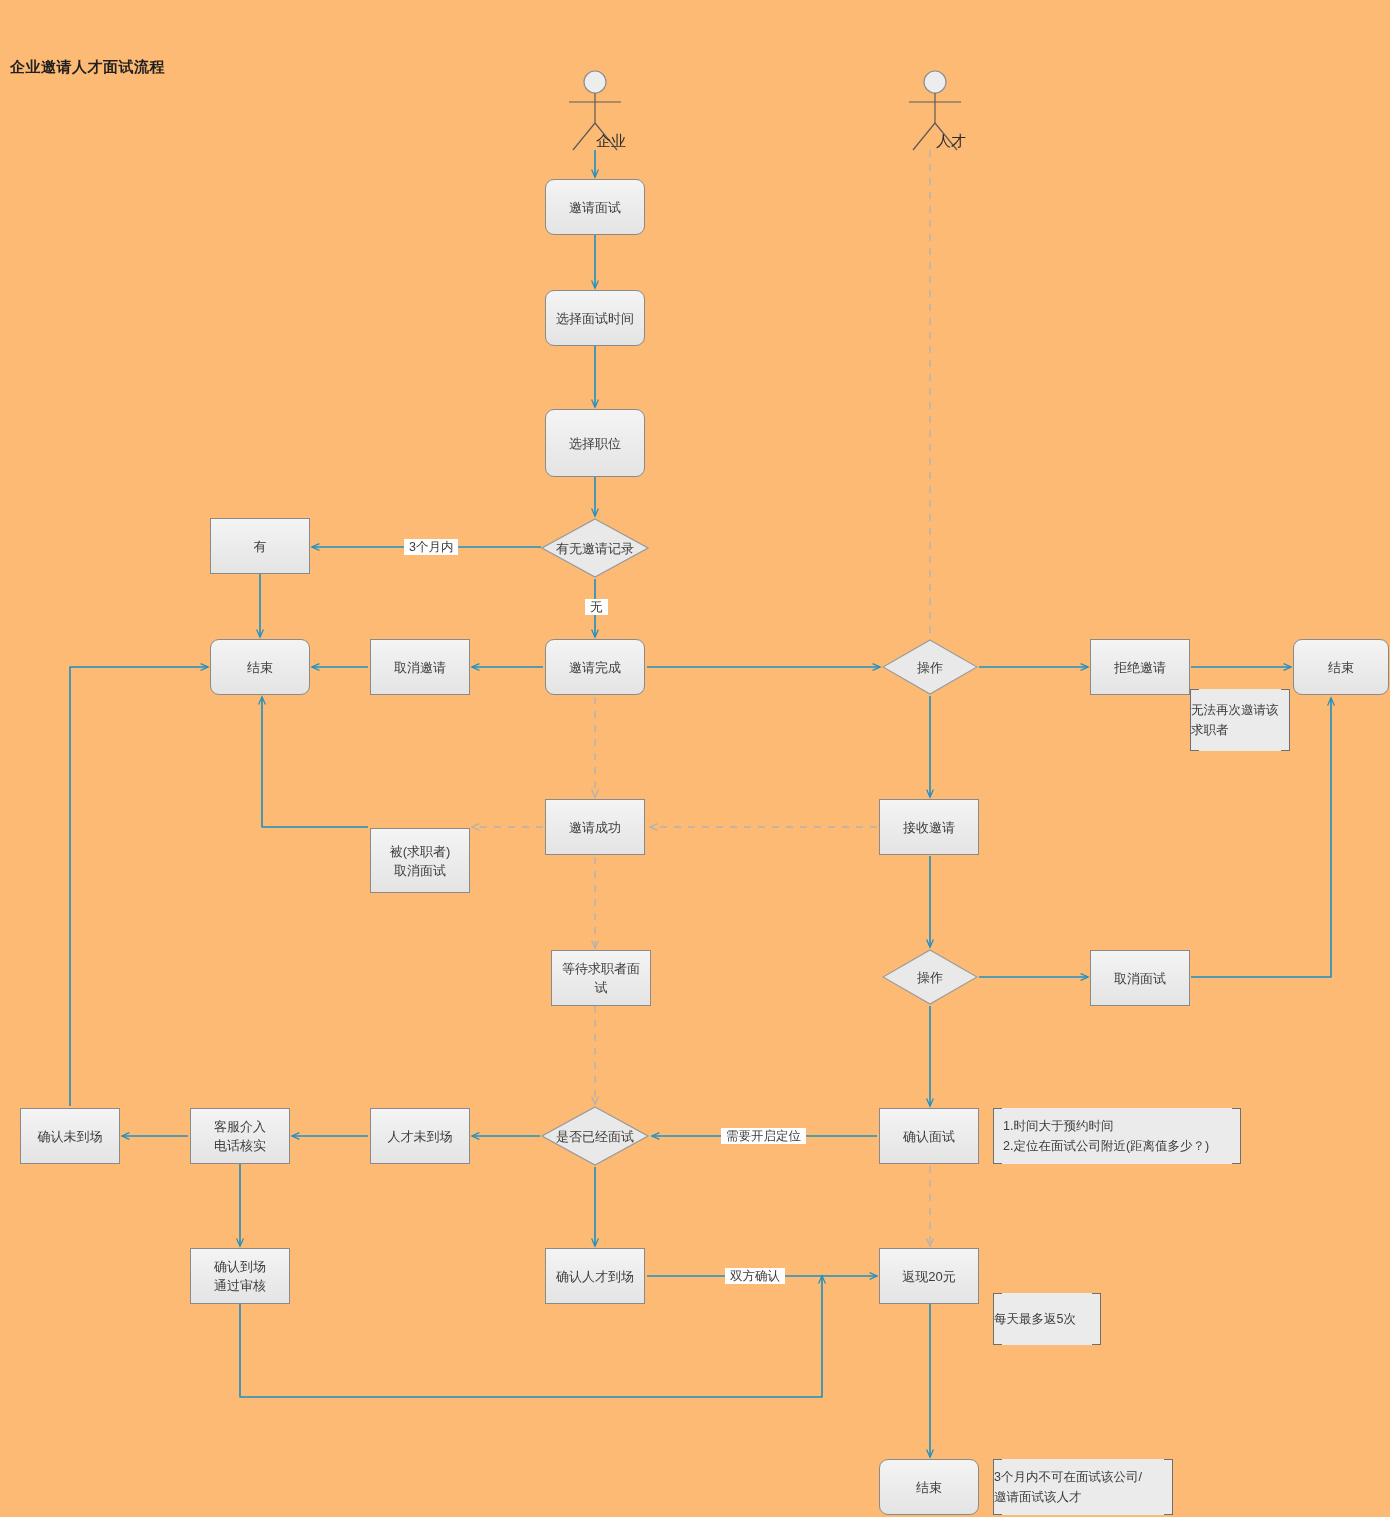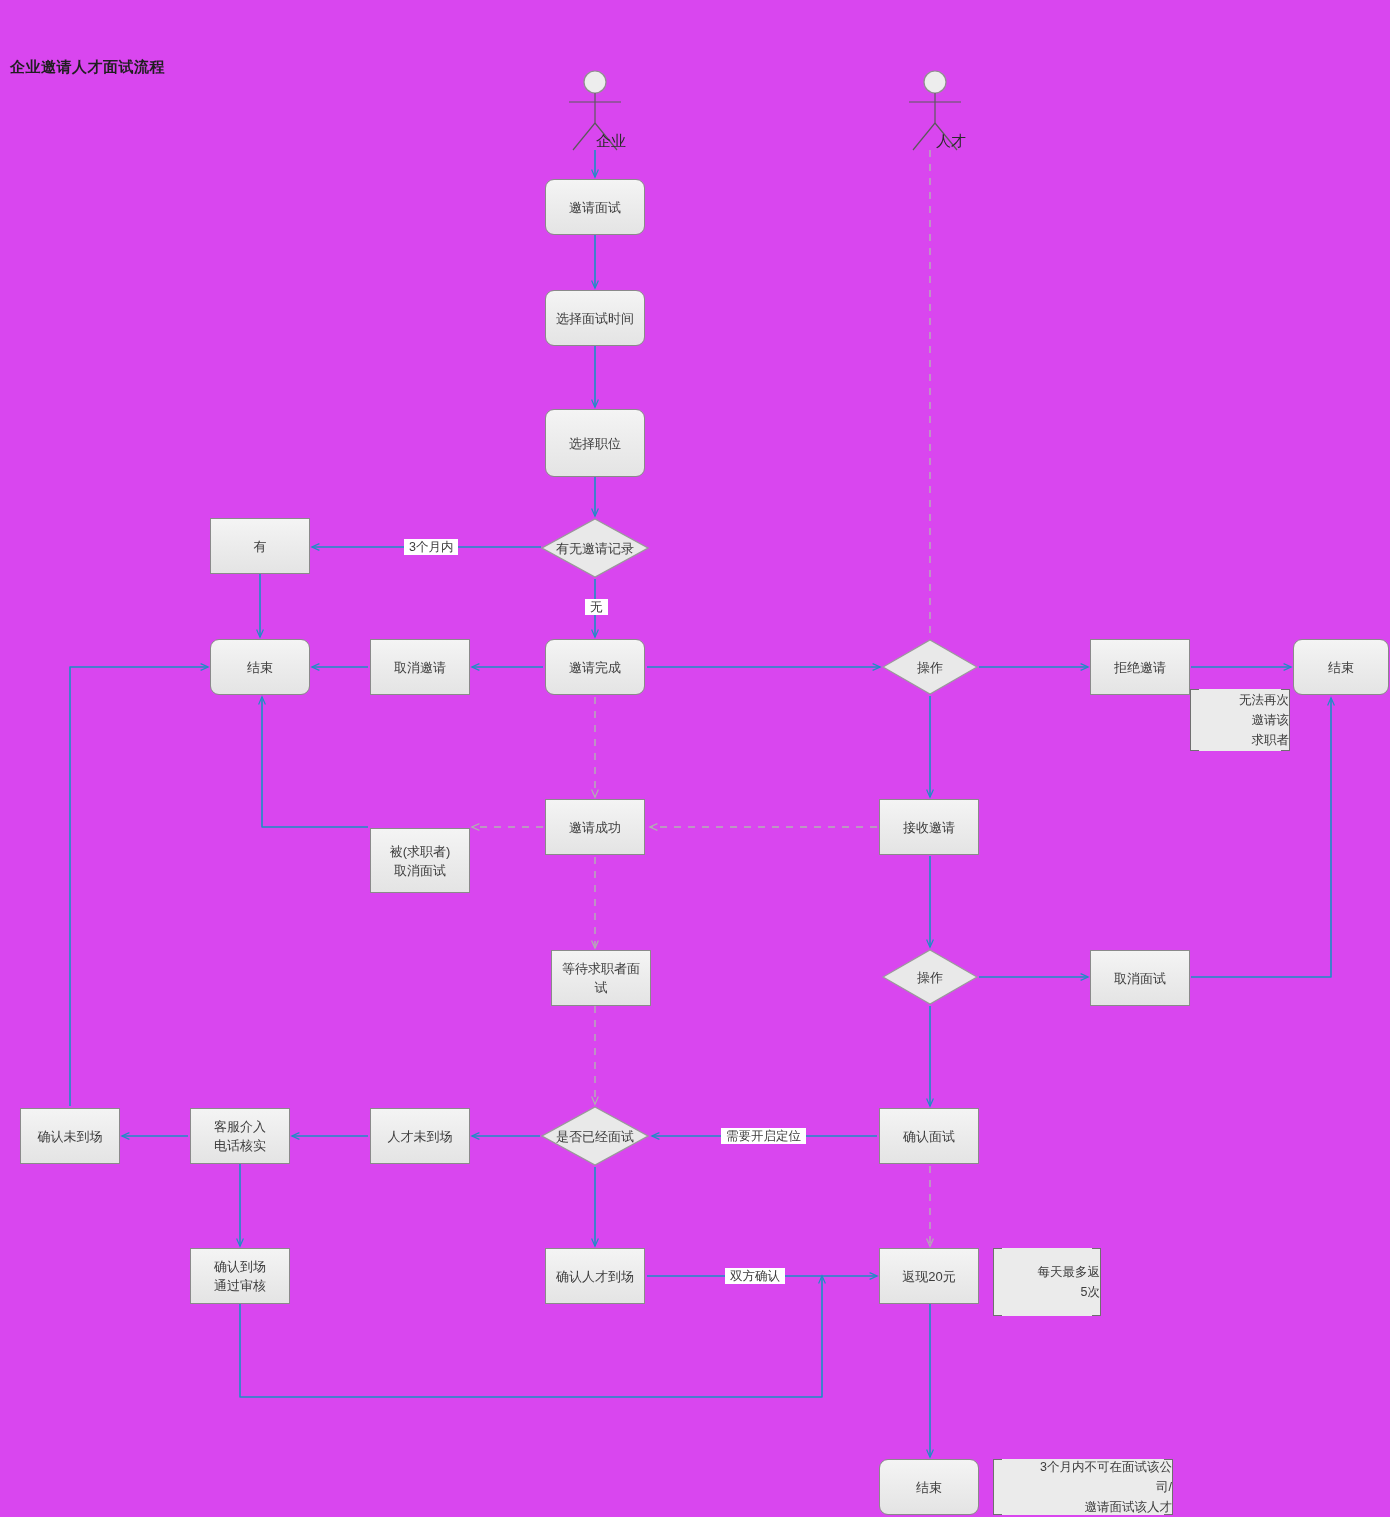--- a/index.html
+++ b/index.html
@@ -6,21 +6,21 @@
   body{
     font-family:"Liberation Sans","DejaVu Sans",sans-serif;
     color:#3c3c3c;
     -webkit-font-smoothing:antialiased;
   }
   #canvas{
     position:relative;
     width:1390px;
     height:1517px;
     overflow:hidden;
-    background:#d946ef;
+    background:#fdba74;
     text-decoration:underline;
   }
   #edges{position:absolute;left:0;top:0;width:1390px;height:1517px;pointer-events:none;}
 
   .page-title{
     position:absolute;
     left:10px; top:58px;
     font-size:15px;
     font-weight:bold;
     color:#1f1f1f;
@@ -73,21 +73,21 @@
     border-left:1px solid #6f6f6f;
     border-right:1px solid #6f6f6f;
     font-size:12.5px;
     line-height:20px;
     color:#3c3c3c;
     display:flex;
     align-items:center;
     z-index:4;
   }
   .note .ntxt{ width:100%; white-space:pre-line; }
-  .note.center .ntxt{ text-align:right;padding-left:40px; }
+  .note.center .ntxt{ text-align:left; }
   .note.left .ntxt{ text-align:left; padding-left:9px; }
   .note::before,.note::after{
     content:"";
     position:absolute;
     height:1px;
     background:#6f6f6f;
     width:9px;
   }
   .note::before{ left:-1px; top:0; box-shadow:none; }
   .note::after{ left:-1px; bottom:0; }
@@ -349,22 +349,28 @@
     <div class="dlabel">是否已经面试</div>
   </div>
 
   <div class="note center" style="left:1190px;top:689px;width:100px;height:62px;">
     <span class="ntxt">无法再次邀请该
 求职者</span>
     <i class="br1"></i>
       <i class="br2"></i>
   </div>
 
-
-  <div class="note center" style="left:993px;top:1248px;width:108px;height:68px;">
+  <div class="note left" style="left:993px;top:1108px;width:248px;height:56px;">
+    <span class="ntxt">1.时间大于预约时间
+2.定位在面试公司附近(距离值多少？)</span>
+    <i class="br1"></i>
+      <i class="br2"></i>
+  </div>
+
+  <div class="note center" style="left:993px;top:1293px;width:108px;height:52px;">
     <span class="ntxt">每天最多返5次</span>
     <i class="br1"></i>
       <i class="br2"></i>
   </div>
 
   <div class="note center" style="left:993px;top:1459px;width:180px;height:56px;">
     <span class="ntxt">3个月内不可在面试该公司/
 邀请面试该人才</span>
     <i class="br1"></i>
       <i class="br2"></i>

